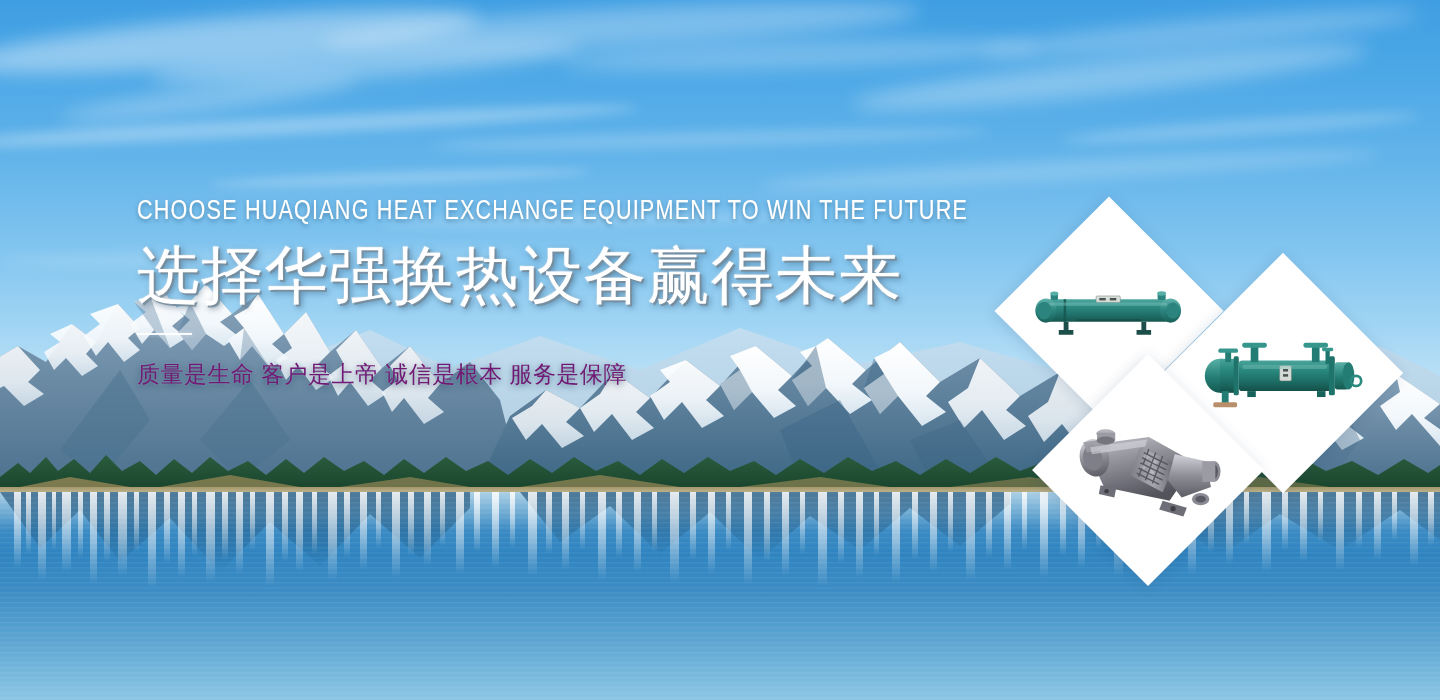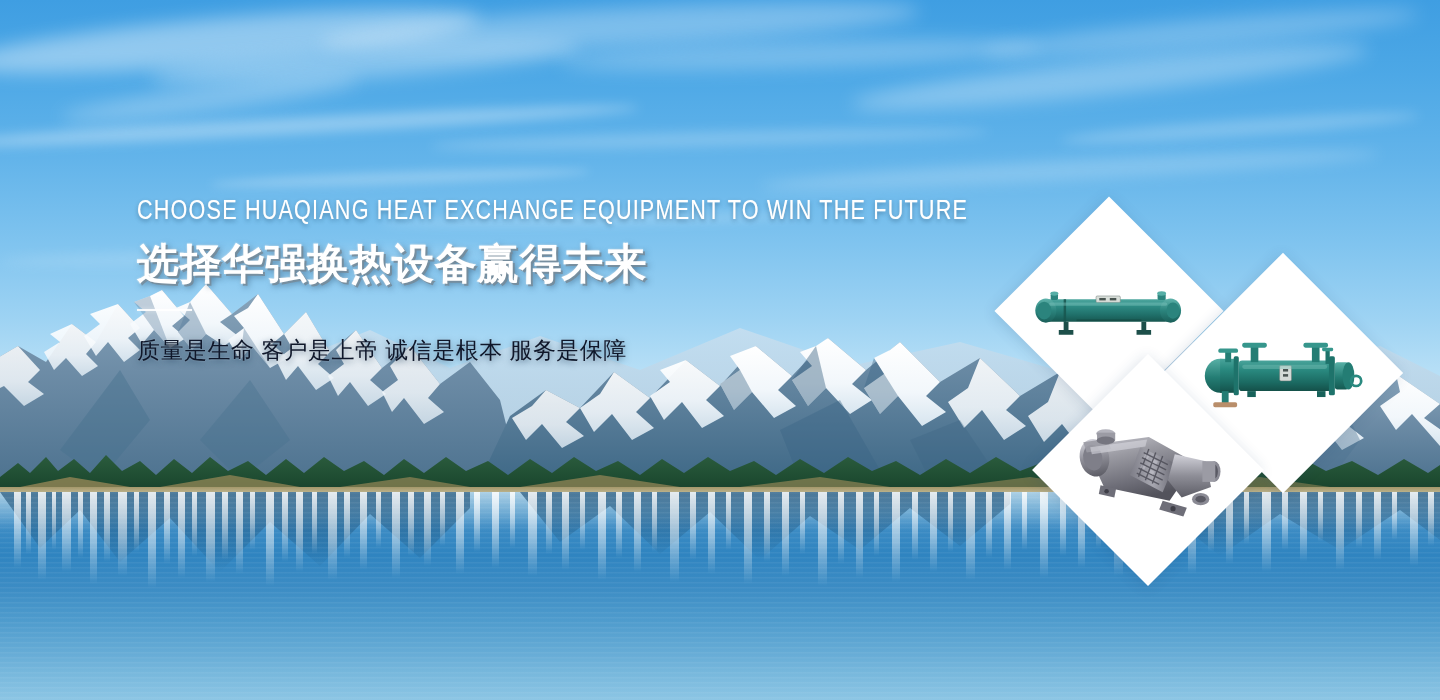--- a/index.html
+++ b/index.html
@@ -91,23 +91,23 @@
     font-weight:400;
     color:#ffffff;
     white-space:nowrap;
     transform:scaleX(.80);
     transform-origin:left center;
     text-shadow:0 2px 5px rgba(20,60,90,.45), 0 0 1px rgba(255,255,255,.6);
   }
 
   .headline{
     margin-top:16px;
-    font-size:42px;
+    font-size:63px;
     line-height:1.12;
-    font-weight:700;
+    font-weight:400;
     color:#ffffff;
     letter-spacing:.012em;
     white-space:nowrap;
     text-shadow:
       2px 2px 0 rgba(118,138,152,.85),
       3px 3px 6px rgba(35,70,100,.55),
       0 0 2px rgba(255,255,255,.9);
   }
 
   .divider{
@@ -115,21 +115,21 @@
     width:55px;height:2px;
     background:rgba(255,255,255,.92);
     box-shadow:0 0 4px rgba(255,255,255,.5);
   }
 
   .subline{
     margin-top:25px;
     font-size:23px;
     line-height:1.3;
     font-weight:400;
-    color:#0f172a;
+    color:#701a75;
     letter-spacing:.02em;
     white-space:nowrap;
     text-shadow:0 2px 6px rgba(20,55,85,.6), 0 0 2px rgba(255,255,255,.35);
   }
 
   
   .diamonds{position:absolute;left:0;top:0;width:1440px;height:700px;pointer-events:none;}
   .dia{
     position:absolute;
     background:#ffffff;

